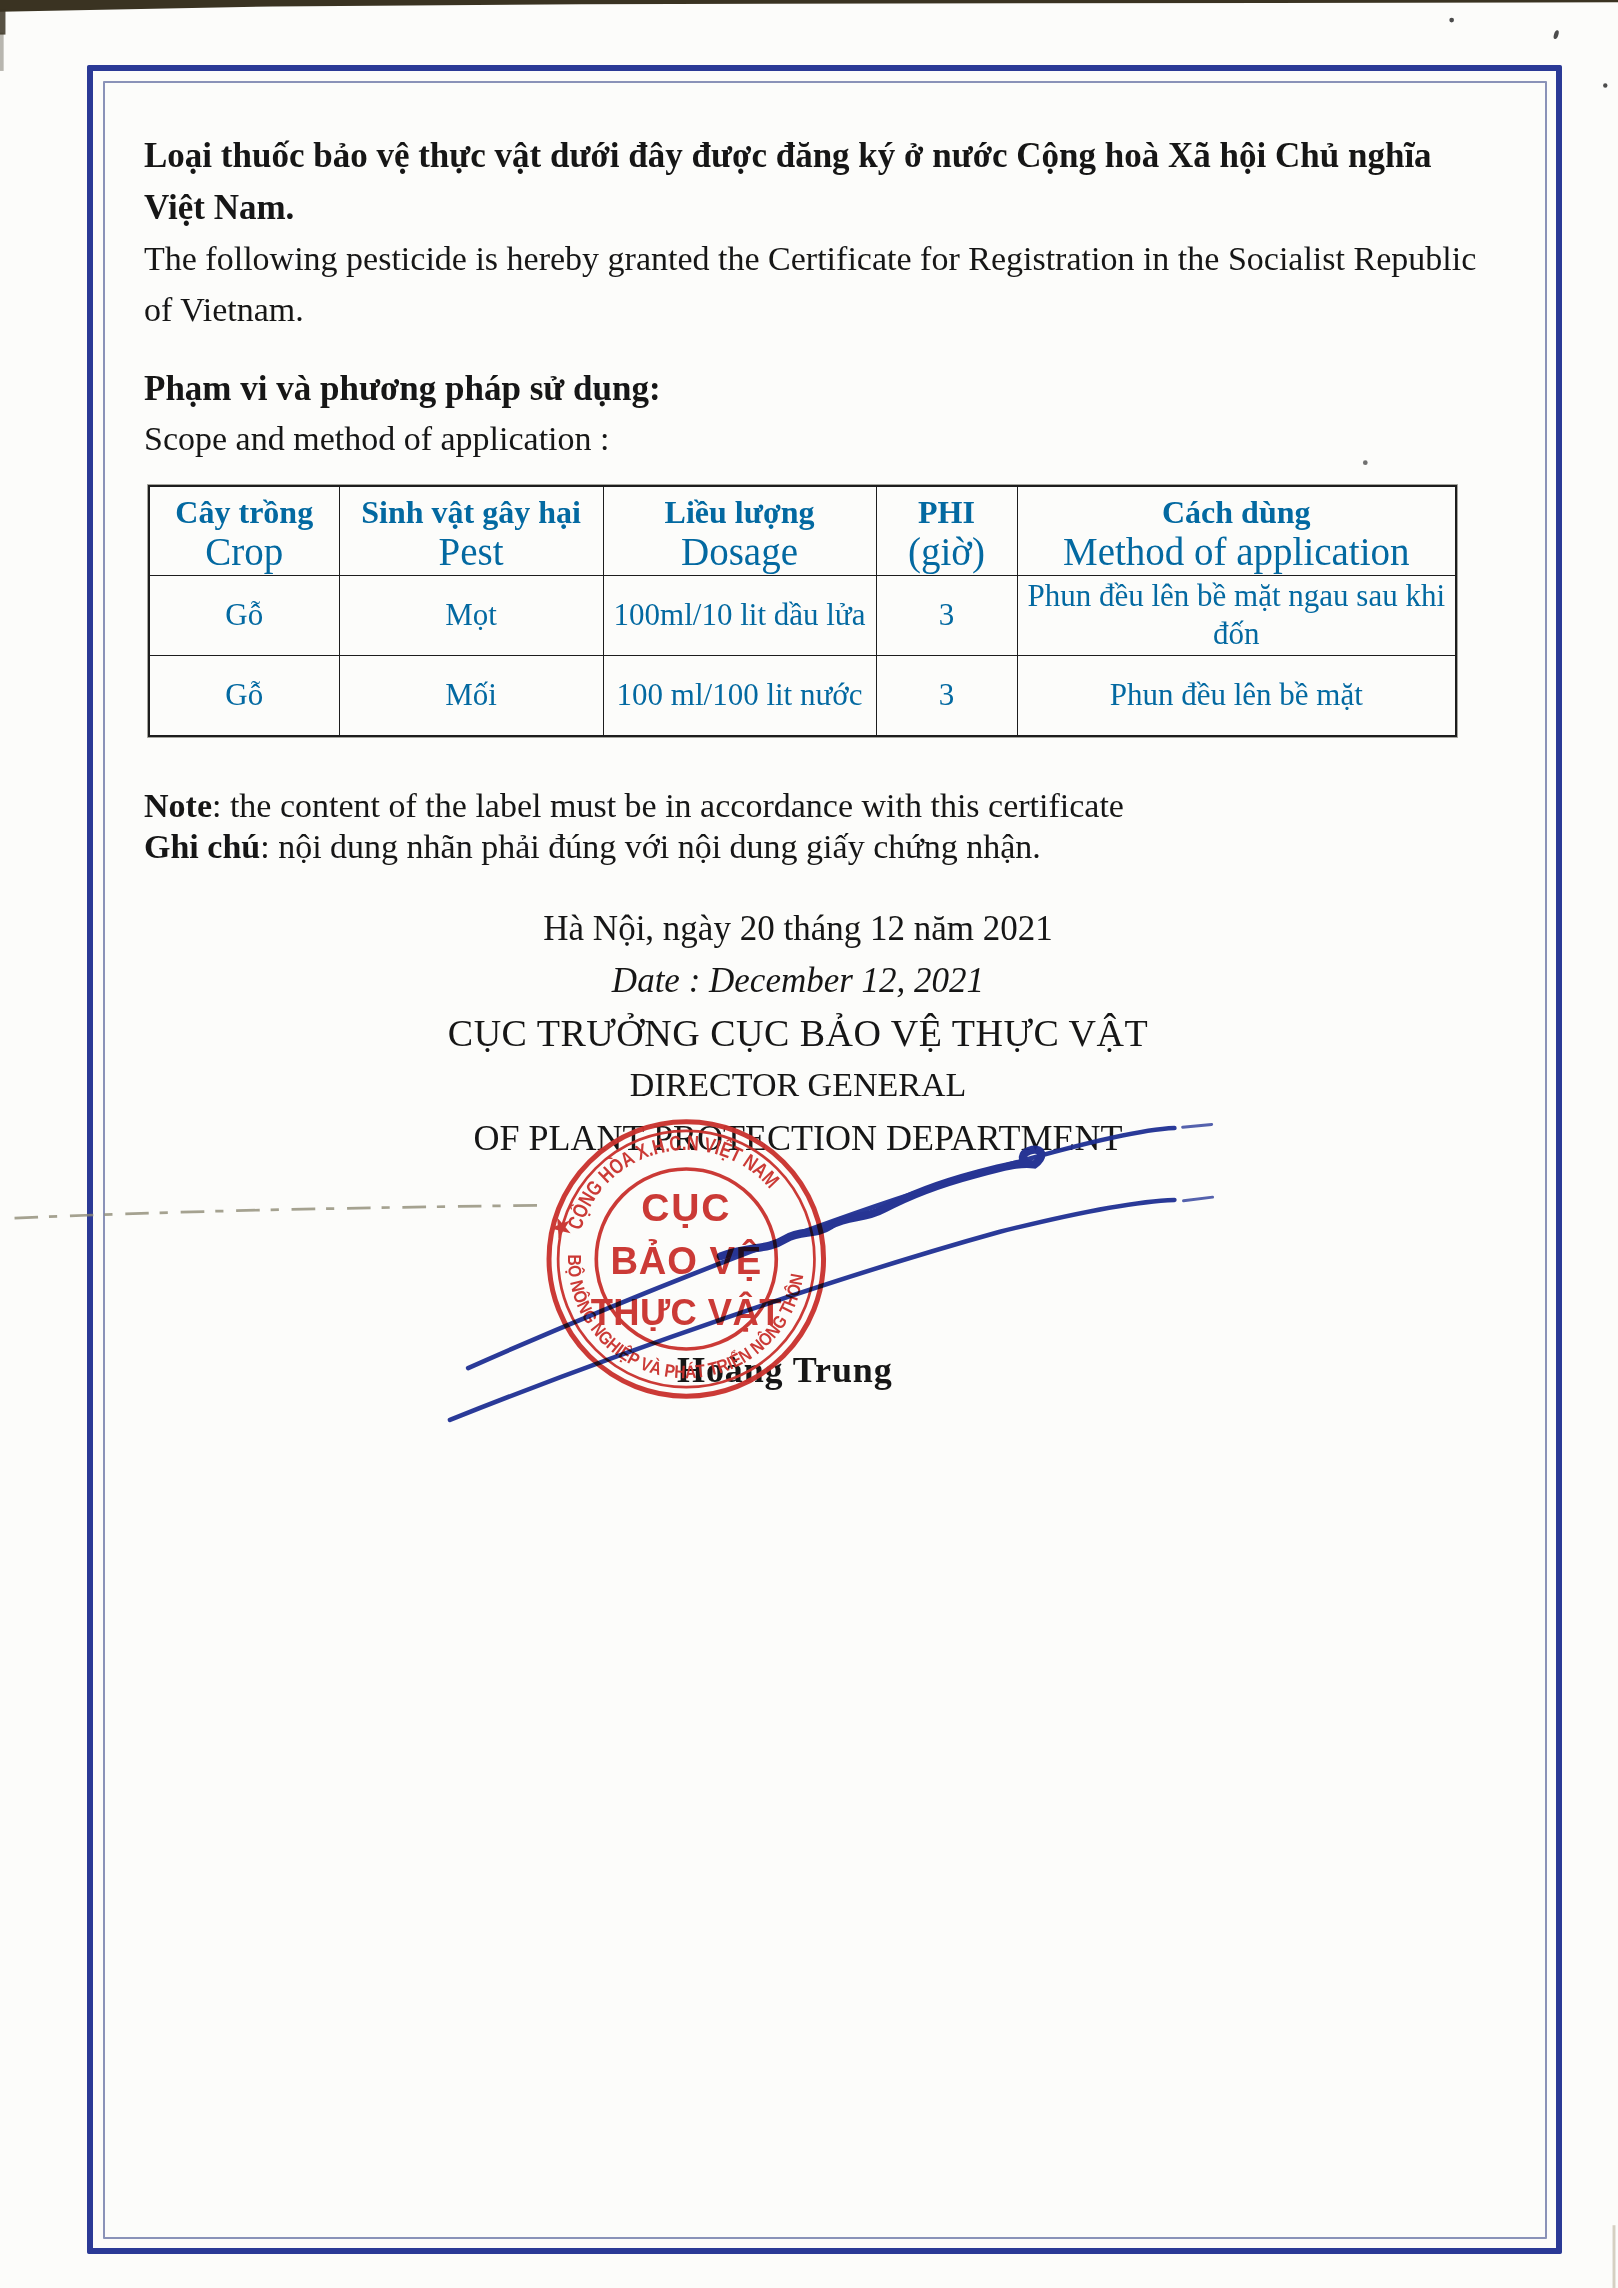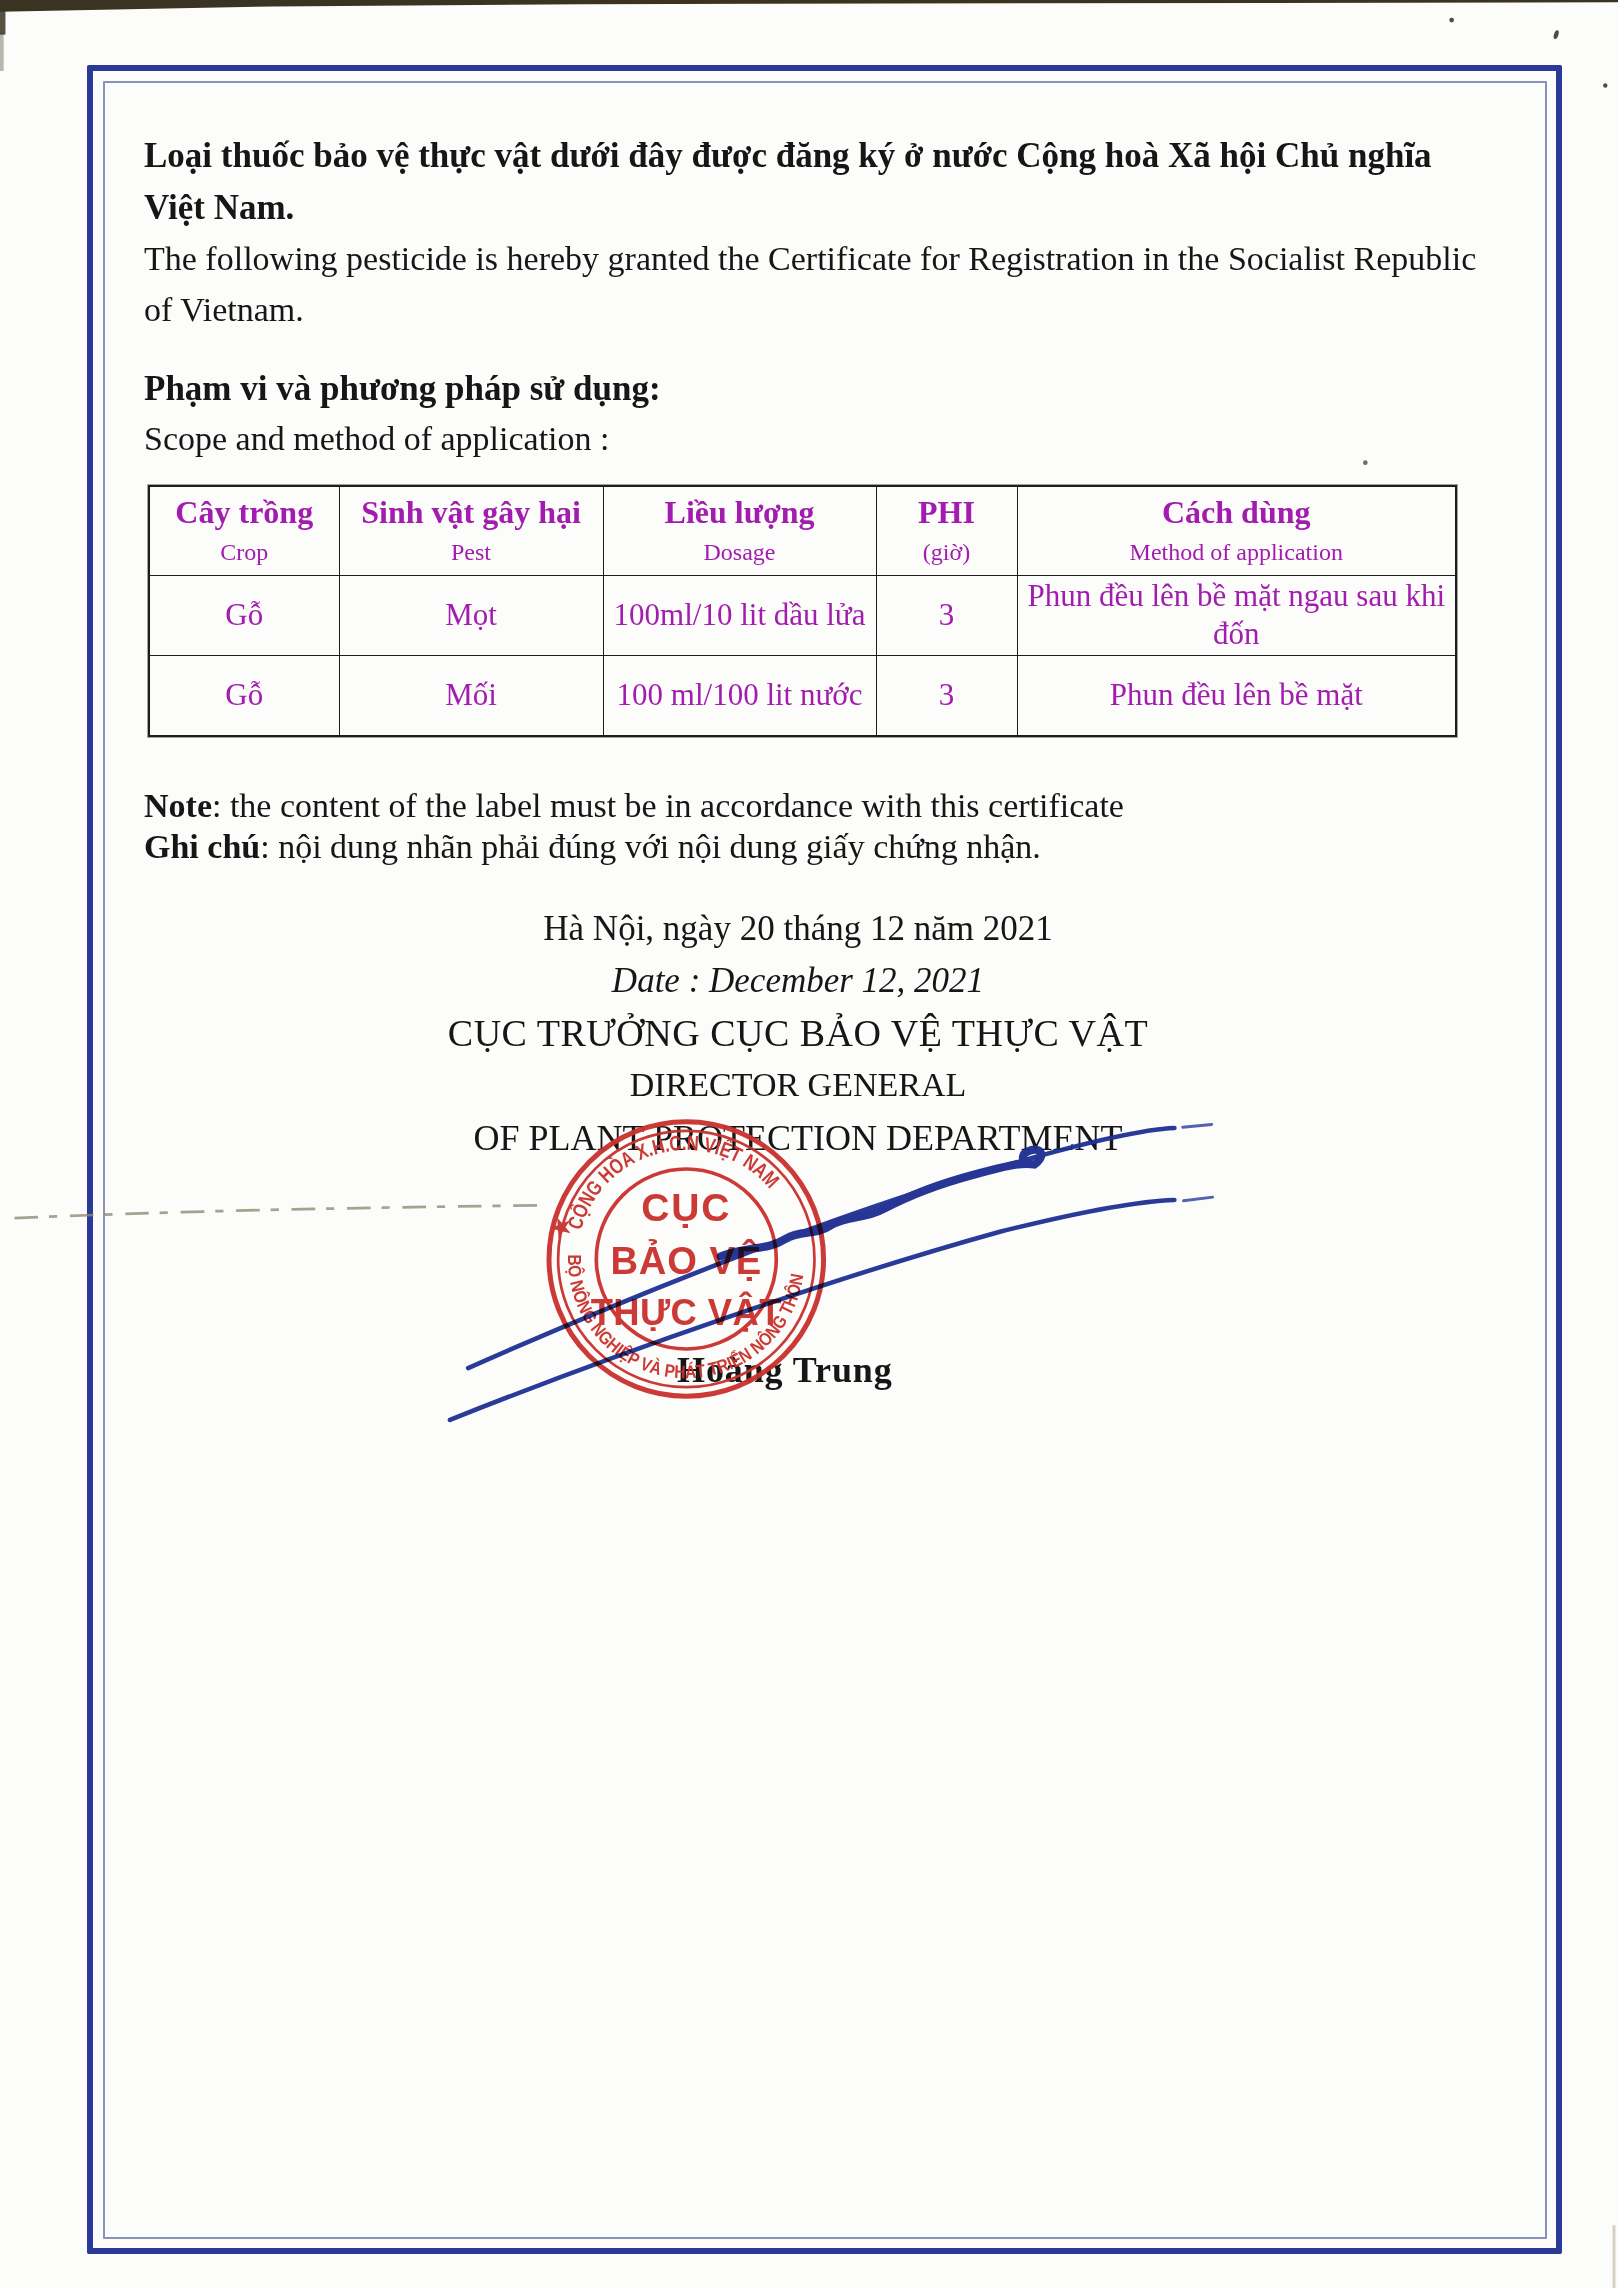--- a/index.html
+++ b/index.html
@@ -25,33 +25,33 @@
     box-sizing:border-box;
   }
   .tline{position:absolute;white-space:nowrap;line-height:1.18;}
   .b{font-weight:bold;}
   .fs37{font-size:34px;}
   .fs38{font-size:35px;}
   
   #tablewrap{left:148px;top:485px;width:1306px;}
   table.cert{
     border-collapse:collapse;width:1306px;table-layout:fixed;
-    font-size:31px;color:#a21caf;
+    font-size:31px;color:#0369a1;
   }
   table.cert th, table.cert td{
     border:1.8px solid #1d1d1d;
     text-align:center;vertical-align:middle;
     padding:1.8px 9px;line-height:38px;
     font-weight:normal;
   }
   table.cert{border:2.7px solid #1d1d1d;box-shadow:0 0 0 0.9px #9a9a92;}
   table.cert thead th{height:84px;}
   table.cert tbody td{height:75px;}
   .hvi{font-weight:bold;font-size:32px;line-height:42px;}
-  .hen{font-size:24px;line-height:38px;}
+  .hen{font-size:39px;line-height:38px;}
   
   #signoff{left:407px;top:909px;width:782px;text-align:center;}
   #signoff .l1{font-size:35px;margin-bottom:11.8px;}
   #signoff .l2{font-size:35px;margin-bottom:10px;font-style:italic;}
   #signoff .l3{font-size:38px;font-weight:normal;margin-bottom:11px;letter-spacing:0.5px;}
   #signoff .l4{font-size:34px;margin-bottom:11.8px;}
   #signoff .l5{font-size:36px;margin-top:13px;}
   #signer{left:677px;top:1349px;font-size:36px;font-weight:bold;letter-spacing:0.9px;z-index:6;}
   #overlay{left:0;top:0;width:1618px;height:2288px;z-index:7;pointer-events:none;}
   .notespan{font-size:34px;}

